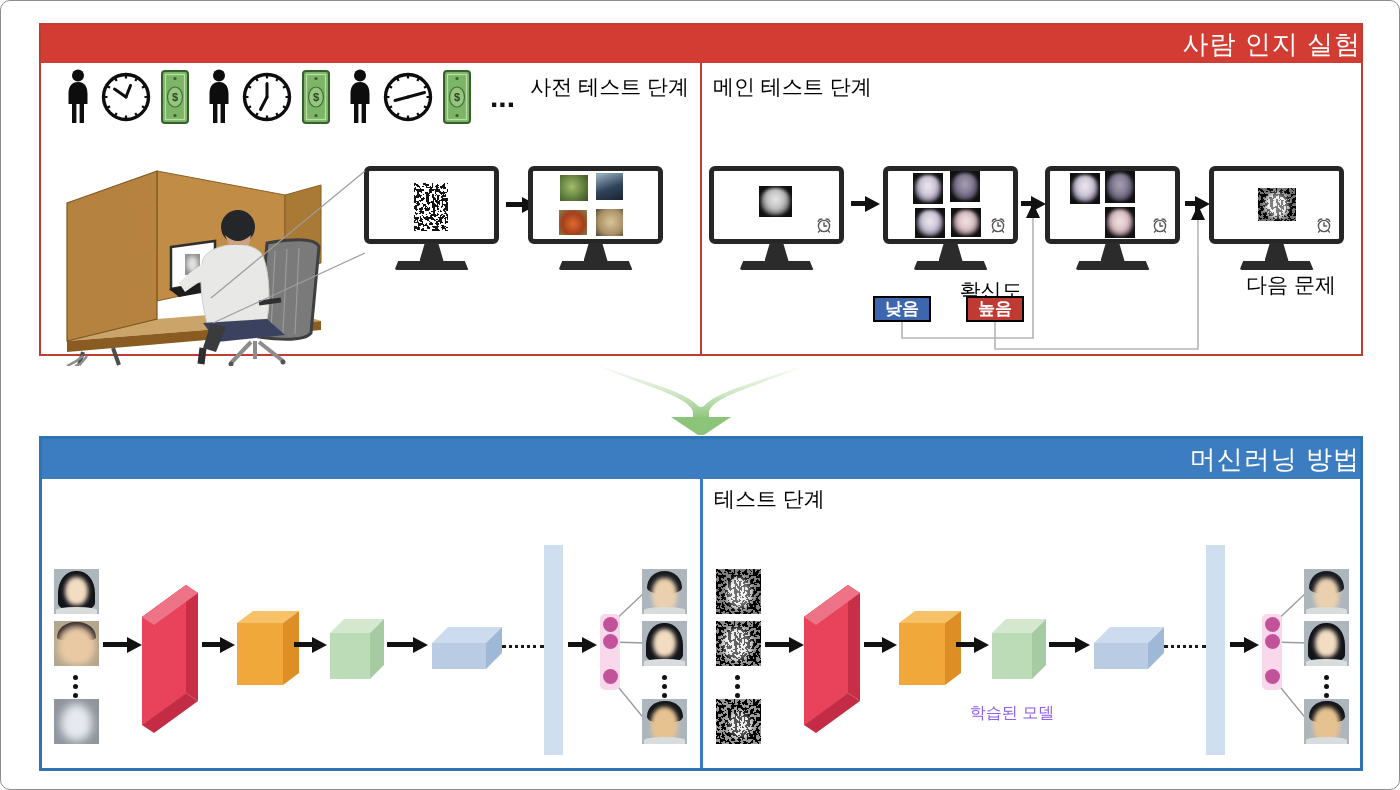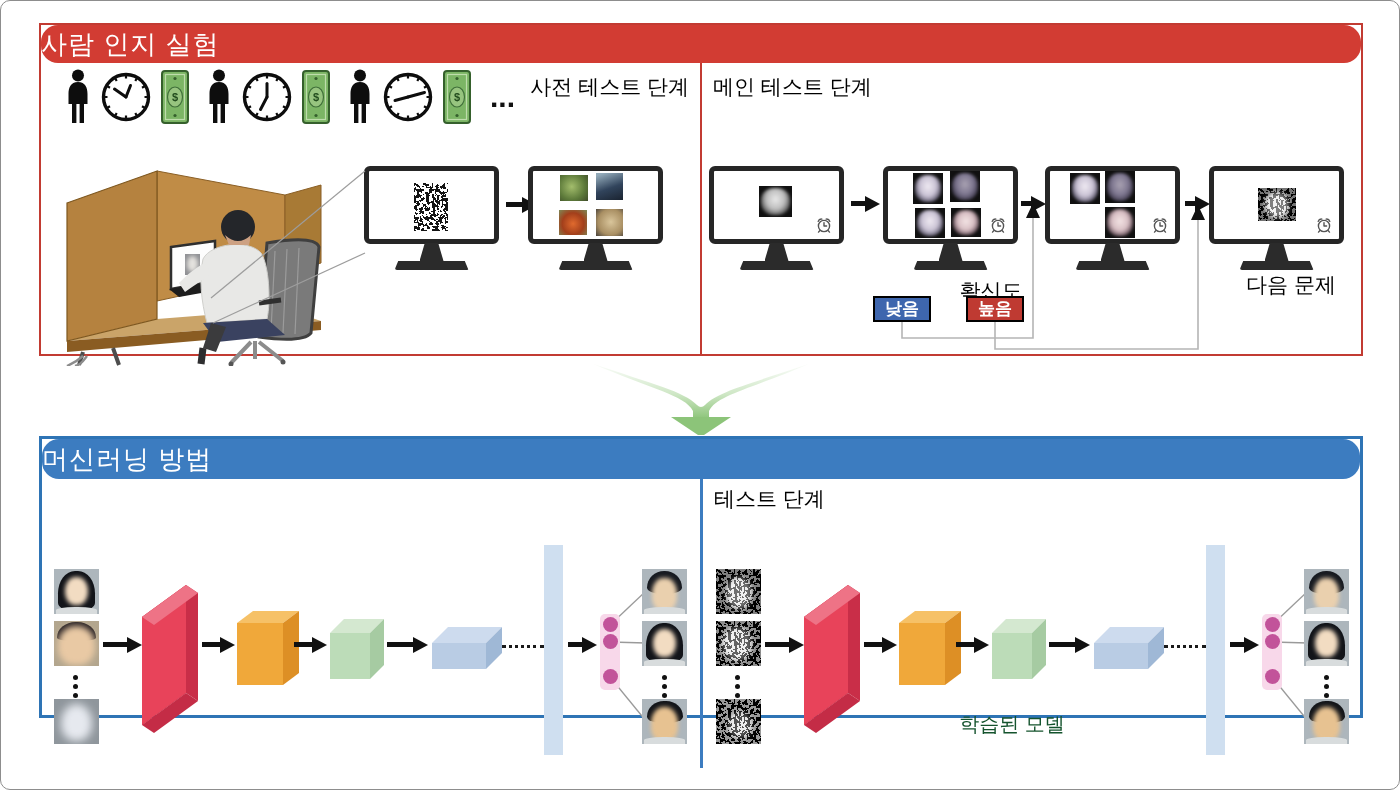--- a/index.html
+++ b/index.html
@@ -4,23 +4,23 @@
 <style>
   * { margin:0; padding:0; box-sizing:border-box; }
   html,body { background:#fff; }
   body { font-family:"Liberation Sans","DejaVu Sans",sans-serif; }
   .page { position:relative; width:1400px; height:790px; background:#fff;
           border:1px solid #8d8d8d; border-radius:10px; overflow:hidden; }
 
   
   .panel { position:absolute; left:38px; width:1324px; background:#fff; }
   .panel.red  { top:22px;  height:333px; border:2px solid #c23b32; }
-  .panel.blue { top:435px; height:282px; border:3px solid #2e74b5; }
-  .panel header { display:block; width:100%; text-align:left; color:#fff;
-                  font-size:26px; letter-spacing:1px;border-radius:17px; }
+  .panel.blue { top:435px; height:335px; border:3px solid #2e74b5; }
+  .panel header { display:block; width:100%; text-align:right; color:#fff;
+                  font-size:26px; letter-spacing:1px; }
   .panel.red  header { height:38px; line-height:38px; background:#d23c33; }
   .panel.blue header { height:40px; line-height:40px; background:#3c7cc0; }
   .pbody { position:relative; width:100%; }
   .panel.red  .pbody { height:291px; }
   .panel.blue .pbody { height:289px; }
   .vdiv { position:absolute; top:0; bottom:0; }
   .vdiv.red  { left:659px; width:2px; background:#c23b32; }
   .vdiv.blue { left:658px; width:3px; background:#3c7cc0; }
 
   .lbl { position:absolute; font-size:21px; color:#000; white-space:nowrap; }
@@ -105,21 +105,21 @@
   
   .pipeline { position:absolute; top:0; width:660px; height:100%; }
   .block { position:absolute; }
   .fcbar { position:absolute; left:502px; top:66px; width:19px; height:210px; background:#cfdff0; }
   .outpanel { position:absolute; left:558px; top:135px; width:20px; height:76px;
               background:#f8d8ea; border-radius:5px; }
   .node { position:absolute; width:15px; height:15px; border-radius:50%; background:#c2539a; }
   .nodelines { position:absolute; left:560px; top:100px; width:46px; height:150px; }
   .noisy { position:absolute; width:45px; height:45px; }
   .trained { position:absolute; left:208px; top:224px; width:200px; text-align:center;
-             font-size:20px; color:#14532d;margin-top:8px; }
+             font-size:16px; color:#8b5cf6; }
 
   .overlay { position:absolute; inset:0; width:1400px; height:790px; pointer-events:none; }
   .funnel { position:absolute; left:588px; top:360px; width:224px; height:74px; }
   .scene { position:absolute; left:12px; top:88px; width:300px; height:215px; }
 </style>
 </head>
 <body>
 
 <svg width="0" height="0" style="position:absolute" aria-hidden="true">
   <defs>

